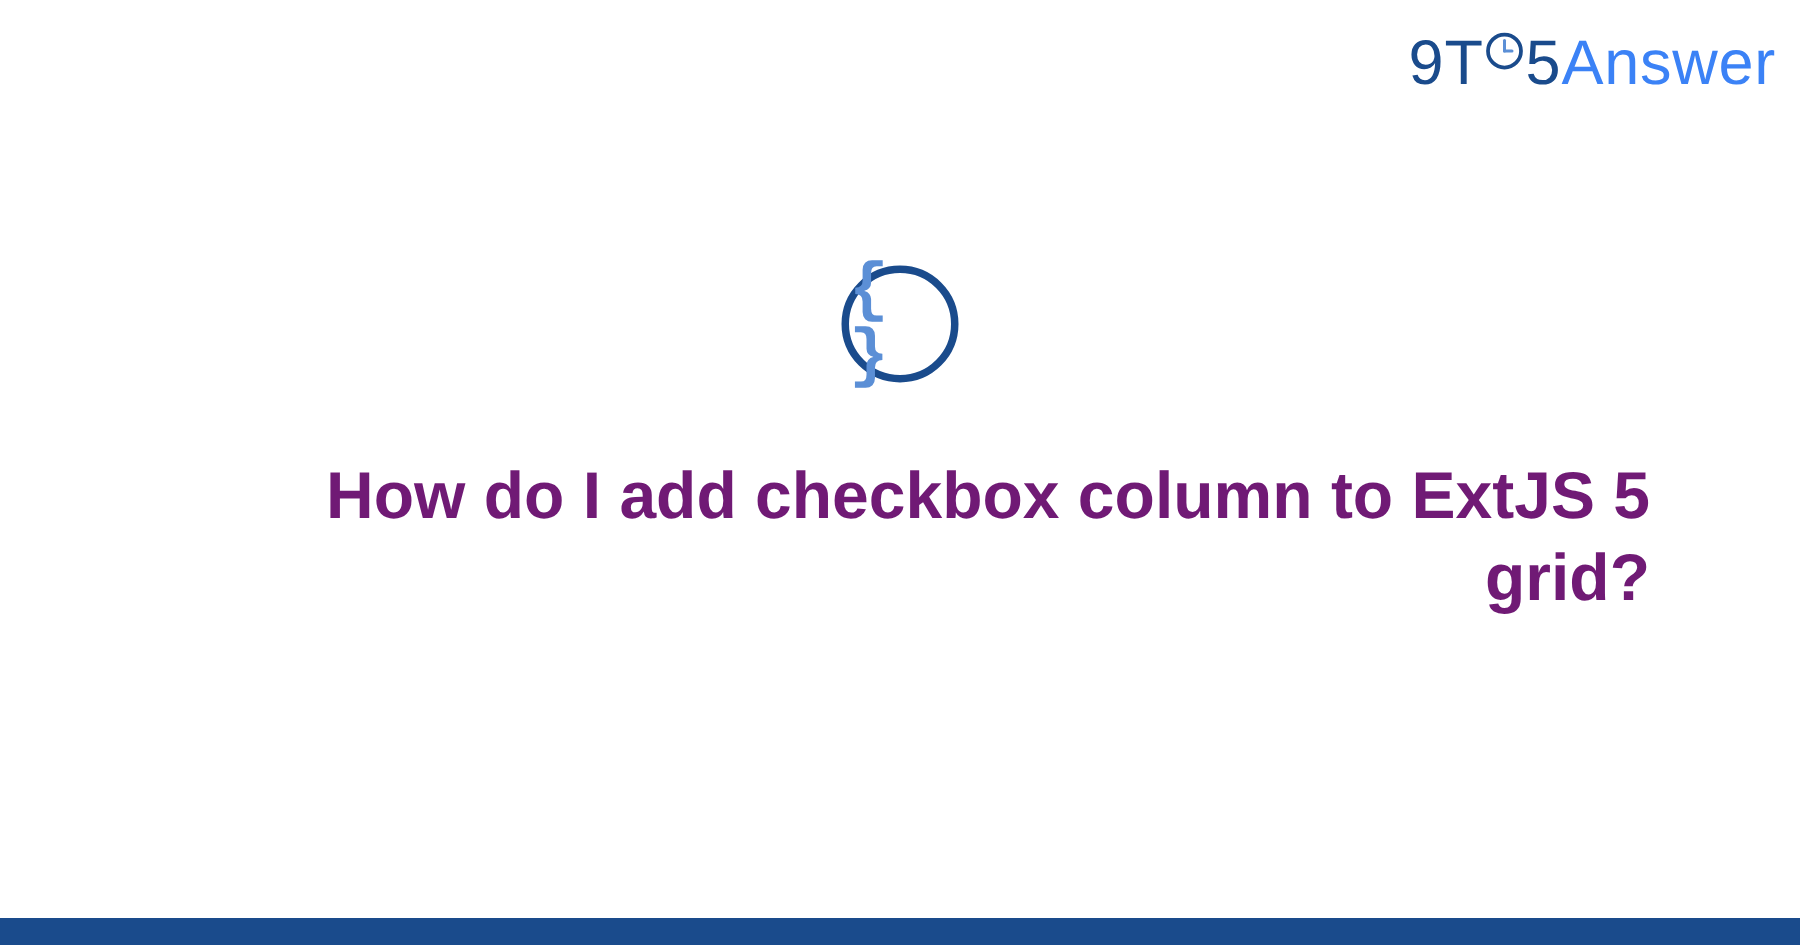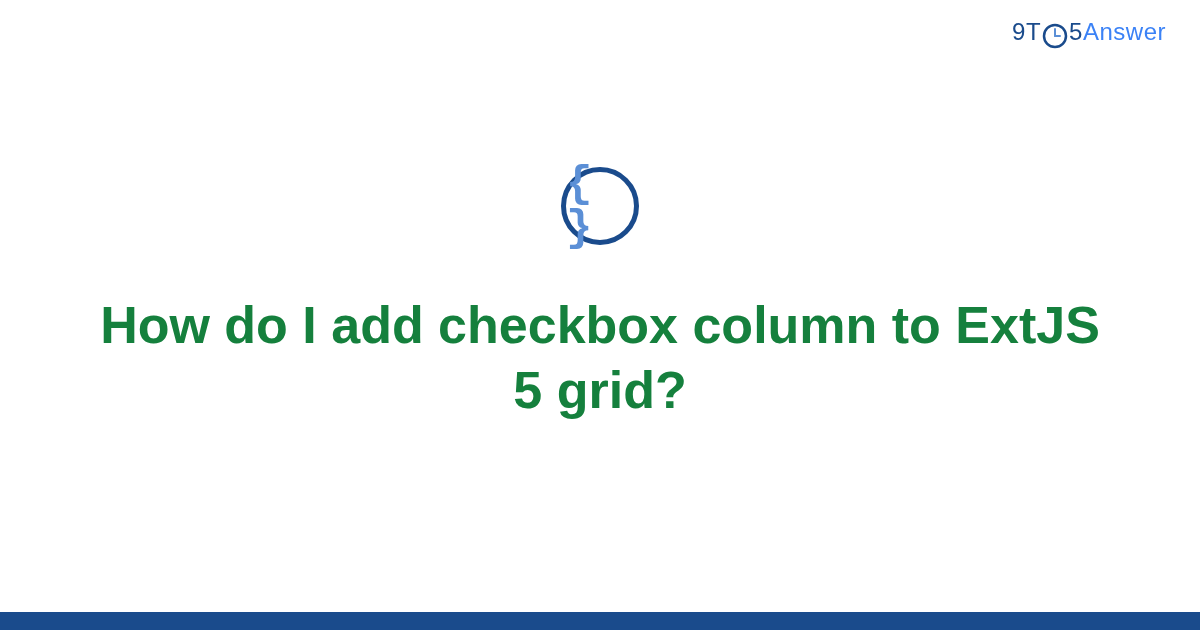--- a/index.html
+++ b/index.html
@@ -11,24 +11,24 @@
       width: 1200px;
       height: 630px;
       background: #ffffff;
       font-family: -apple-system, BlinkMacSystemFont, "Segoe UI", Helvetica, Arial, sans-serif;
       position: relative;
       overflow: hidden;
     }
     .header {
       position: absolute;
       top: 18px;
-      right: 34px;
+      right: 16px;
       display: flex;
-      align-items: flex-end;
-      font-size: 24px;
+      align-items: flex-start;
+      font-size: 42px;
       font-weight: 400;
       letter-spacing: 0.5px;
     }
     .logo-9t {
       color: #1a4b8c;
       font-weight: 500;
     }
     .logo-o {
       display: inline-flex;
       align-items: center;
@@ -69,24 +69,24 @@
     }
     .braces {
       font-size: 44px;
       font-weight: 700;
       color: #5b8fd6;
       font-family: "Courier New", monospace;
       letter-spacing: -2px;
       line-height: 1;
     }
     .question-title {
-      font-size: 52px;
+      font-size: 44px;
       font-weight: 700;
-      color: #15803d;
-      text-align: center;
+      color: #701a75;
+      text-align: right;
       max-width: 1000px;
       line-height: 1.25;
     }
     .footer-bar {
       position: absolute;
       left: 0;
       bottom: 0;
       width: 100%;
       height: 18px;
       background: #1a4b8c;

